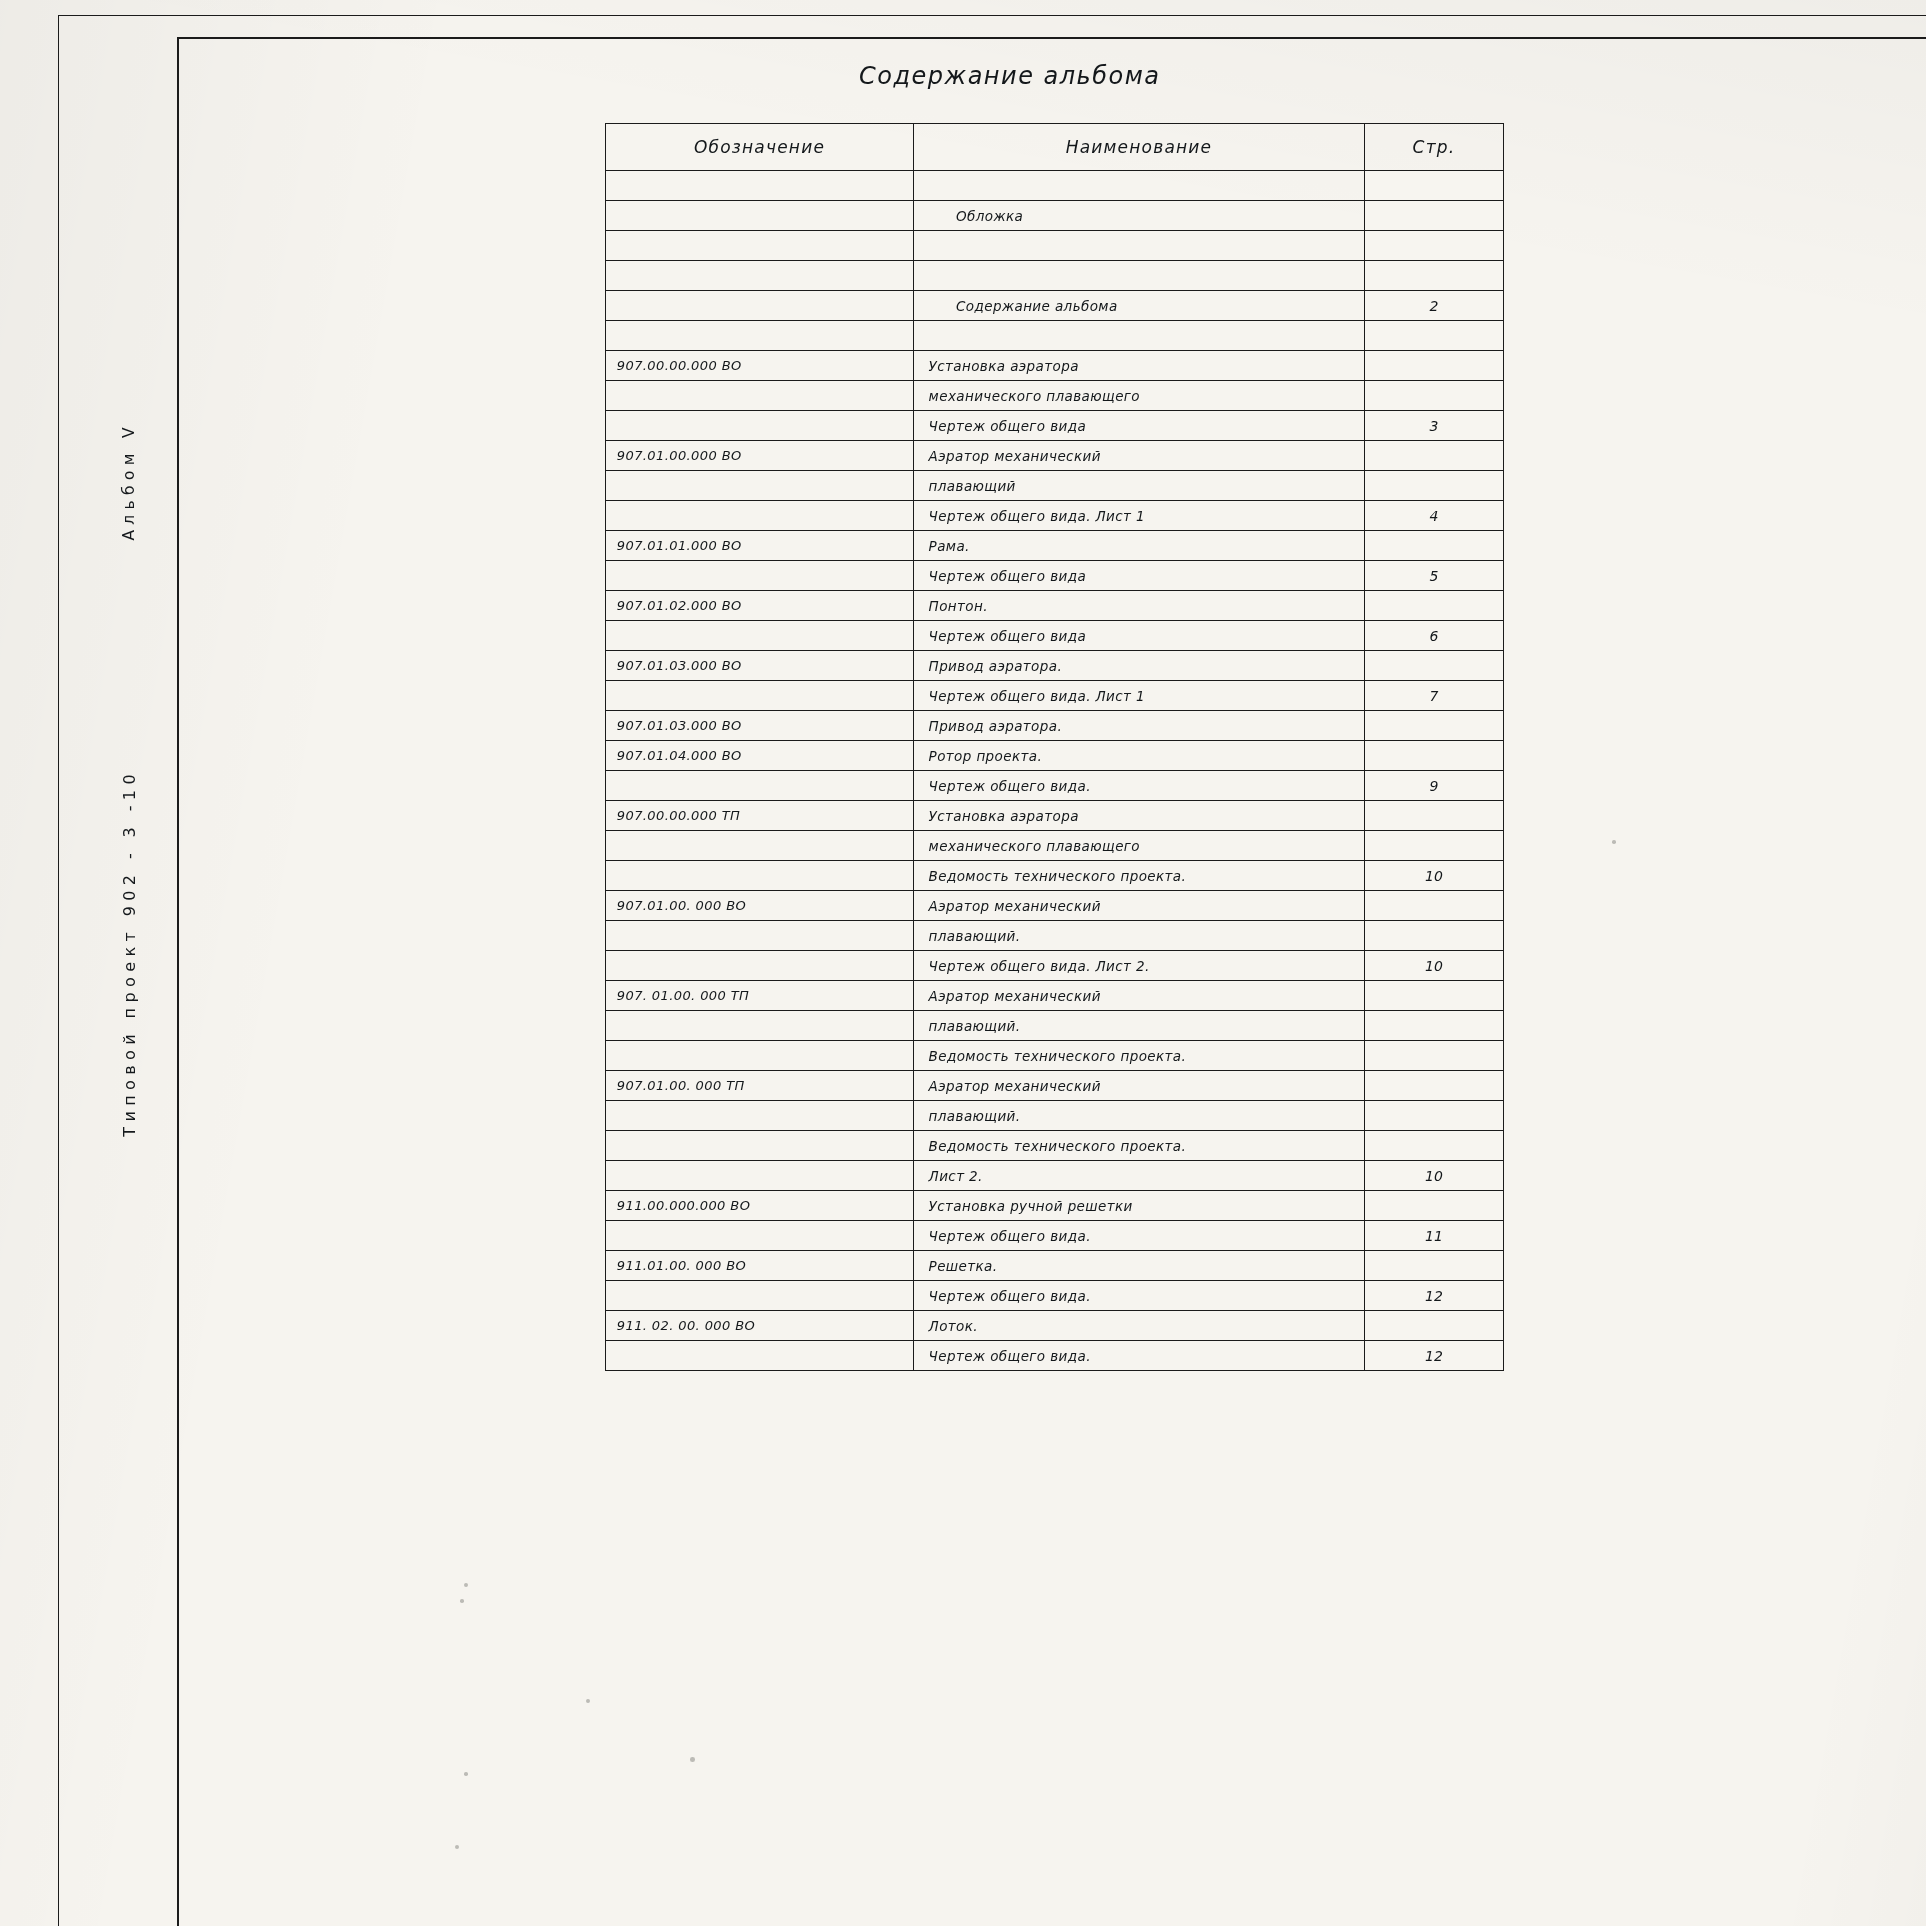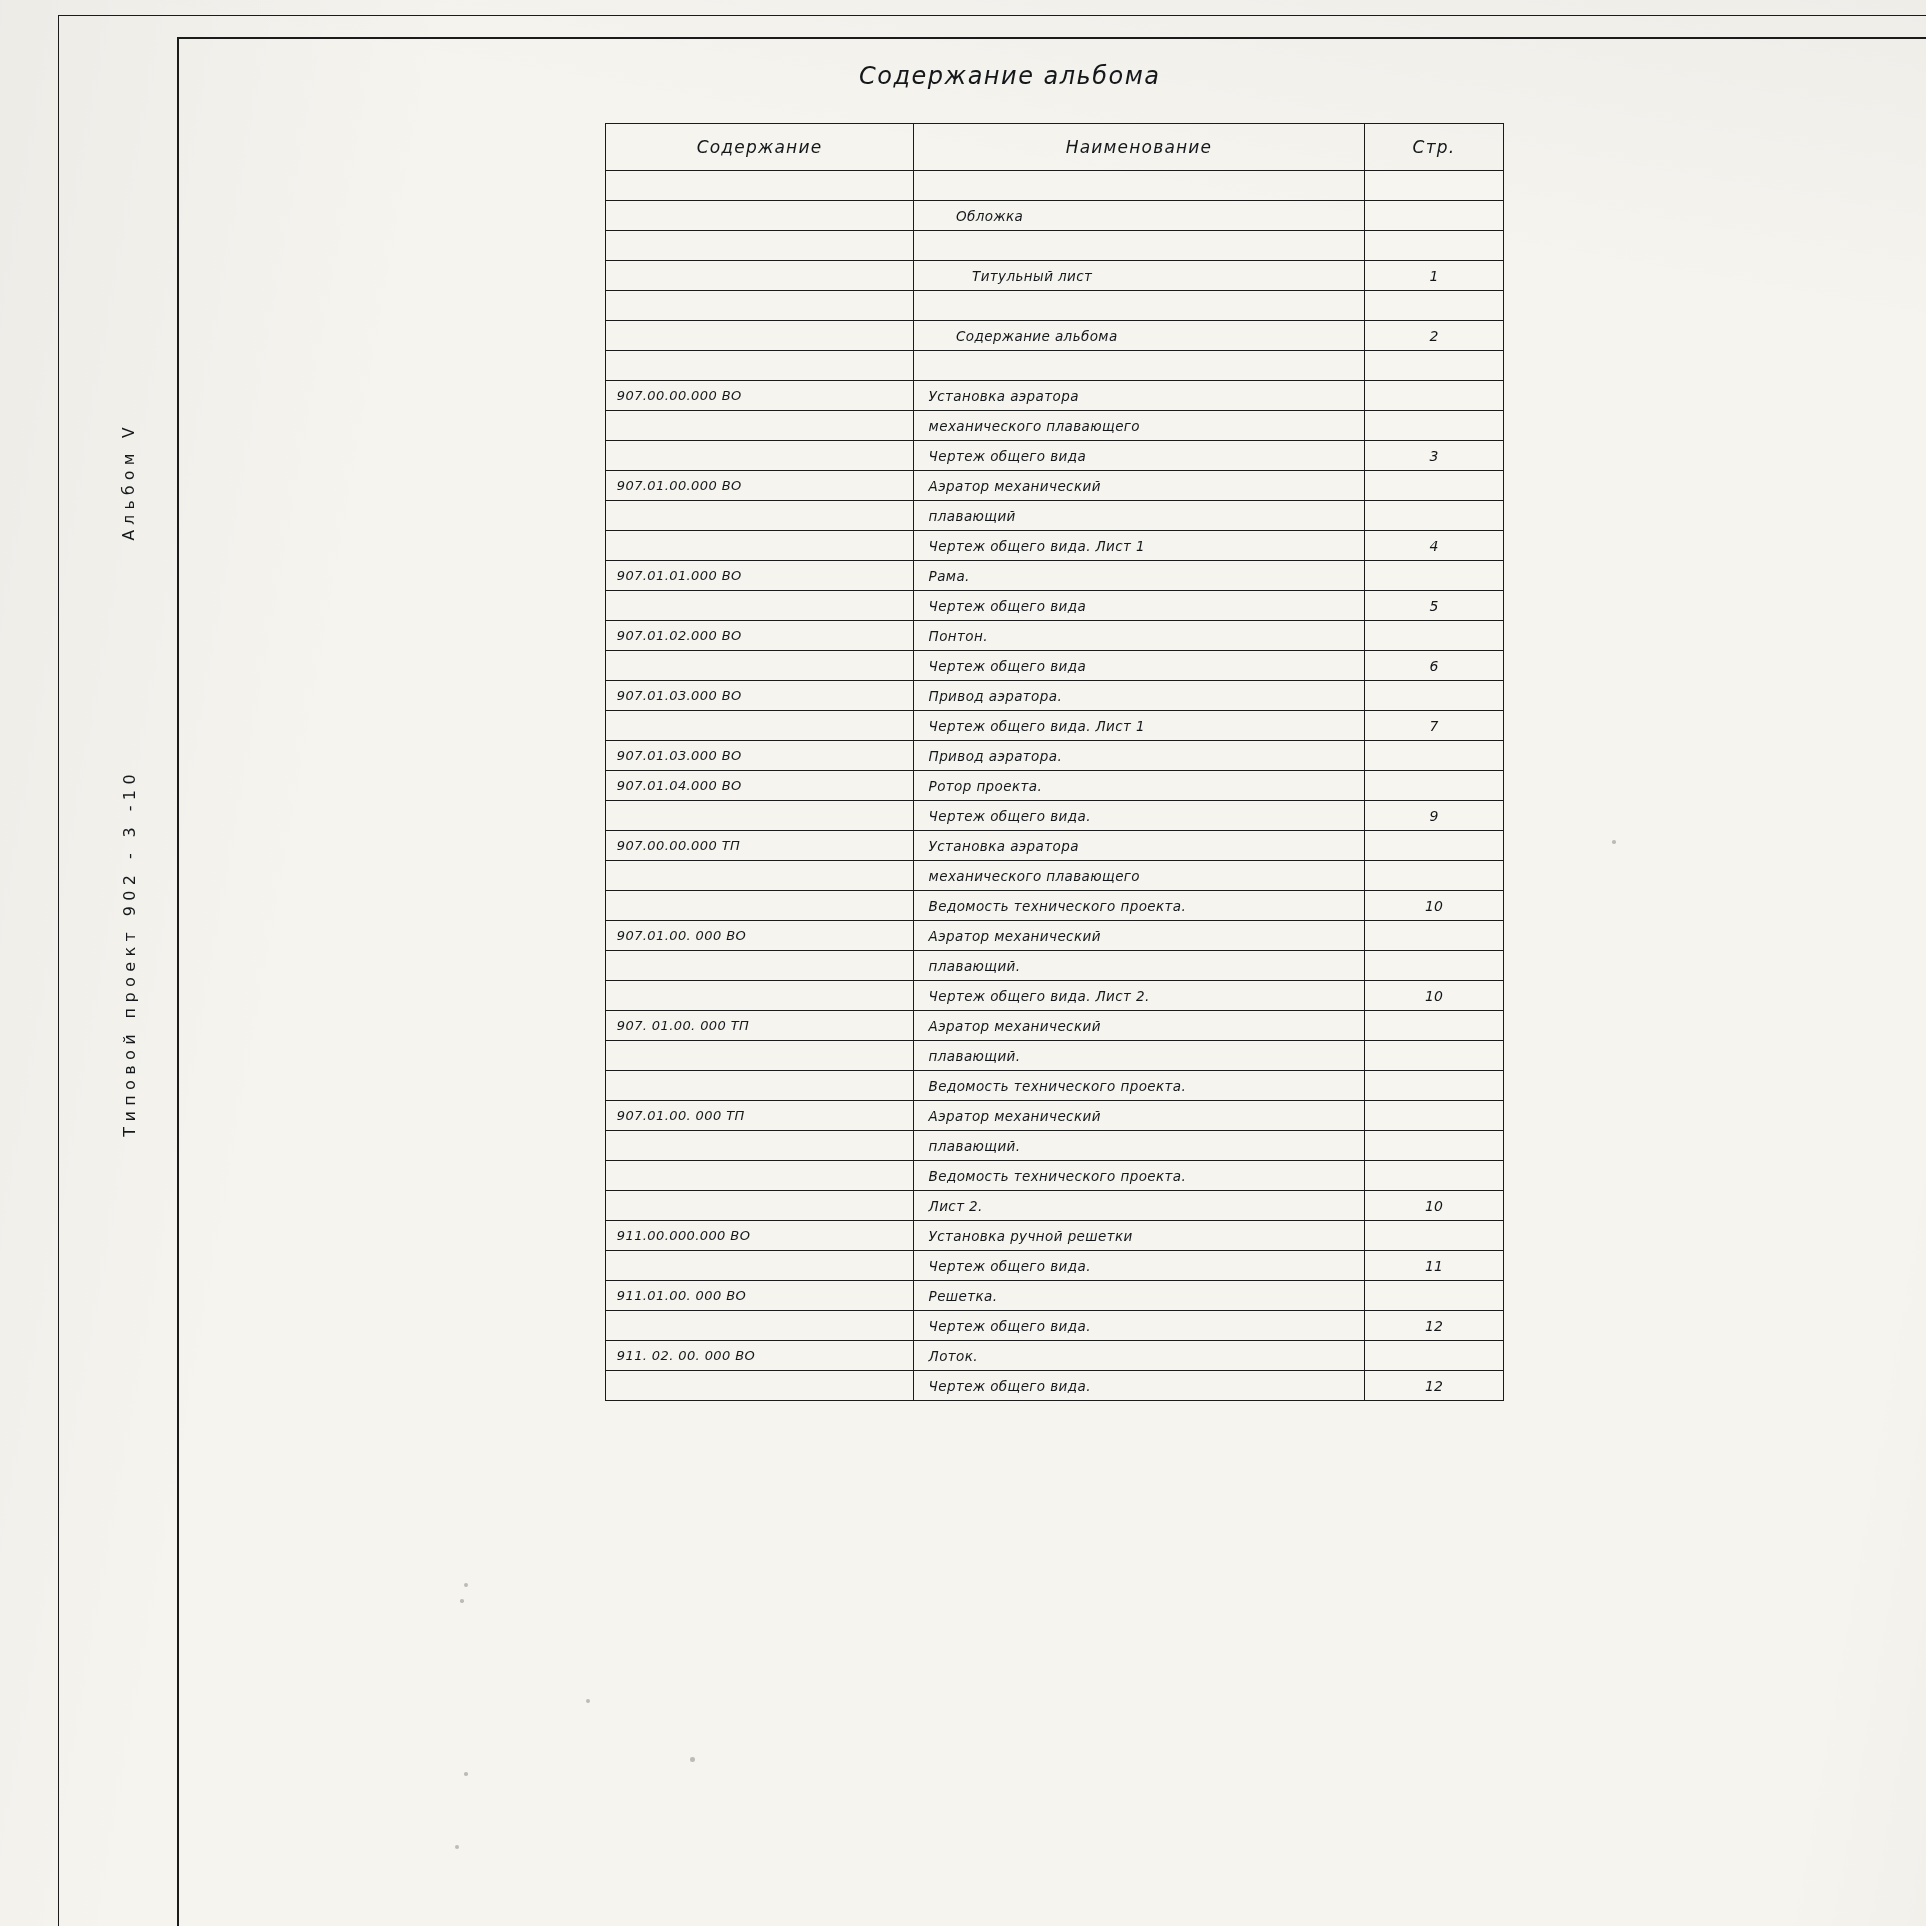--- a/index.html
+++ b/index.html
@@ -163,45 +163,40 @@
   <div class="doc-title">Содержание альбома</div>
 
   <table class="toc-table">
     <colgroup>
       <col class="c-code">
         <col class="c-name">
         <col class="c-page">
     </colgroup>
     <thead>
       <tr>
-        <th>Содержание</th>
+        <th>Обозначение</th>
         <th>Наименование</th>
         <th>Стр.</th>
       </tr>
     </thead>
     <tbody id="toc-body">
         <tr>
           <td class="code"></td>
           <td class="name"></td>
           <td class="page"></td>
         </tr>
         <tr>
           <td class="code"></td>
           <td class="name indent1">Обложка</td>
           <td class="page"></td>
         </tr>
         <tr>
           <td class="code"></td>
           <td class="name"></td>
           <td class="page"></td>
-        </tr>
-        <tr>
-          <td class="code"></td>
-          <td class="name indent2">Титульный  лист</td>
-          <td class="page">1</td>
         </tr>
         <tr>
           <td class="code"></td>
           <td class="name"></td>
           <td class="page"></td>
         </tr>
         <tr>
           <td class="code"></td>
           <td class="name indent1">Содержание  альбома</td>
           <td class="page">2</td>

